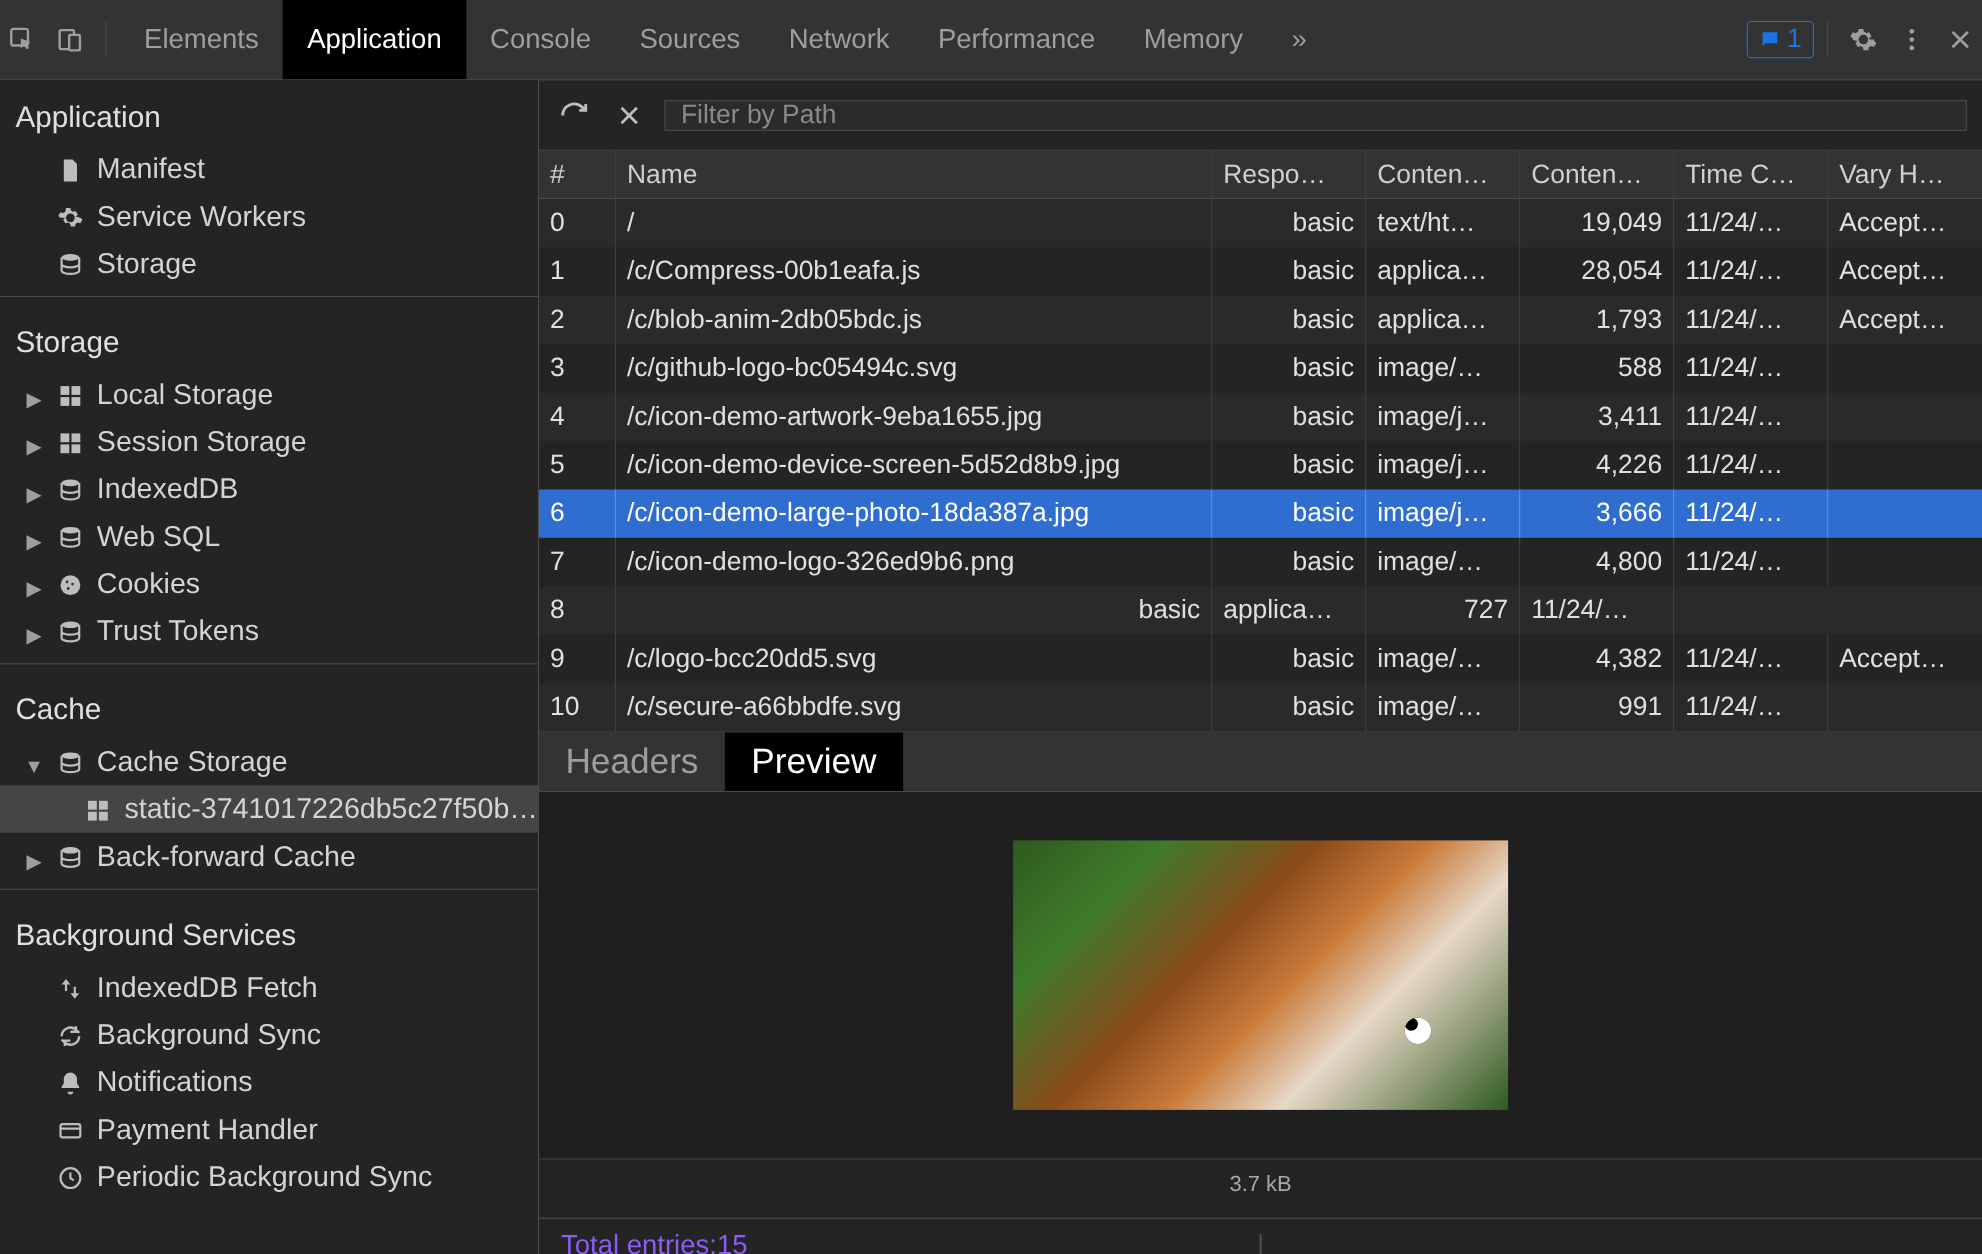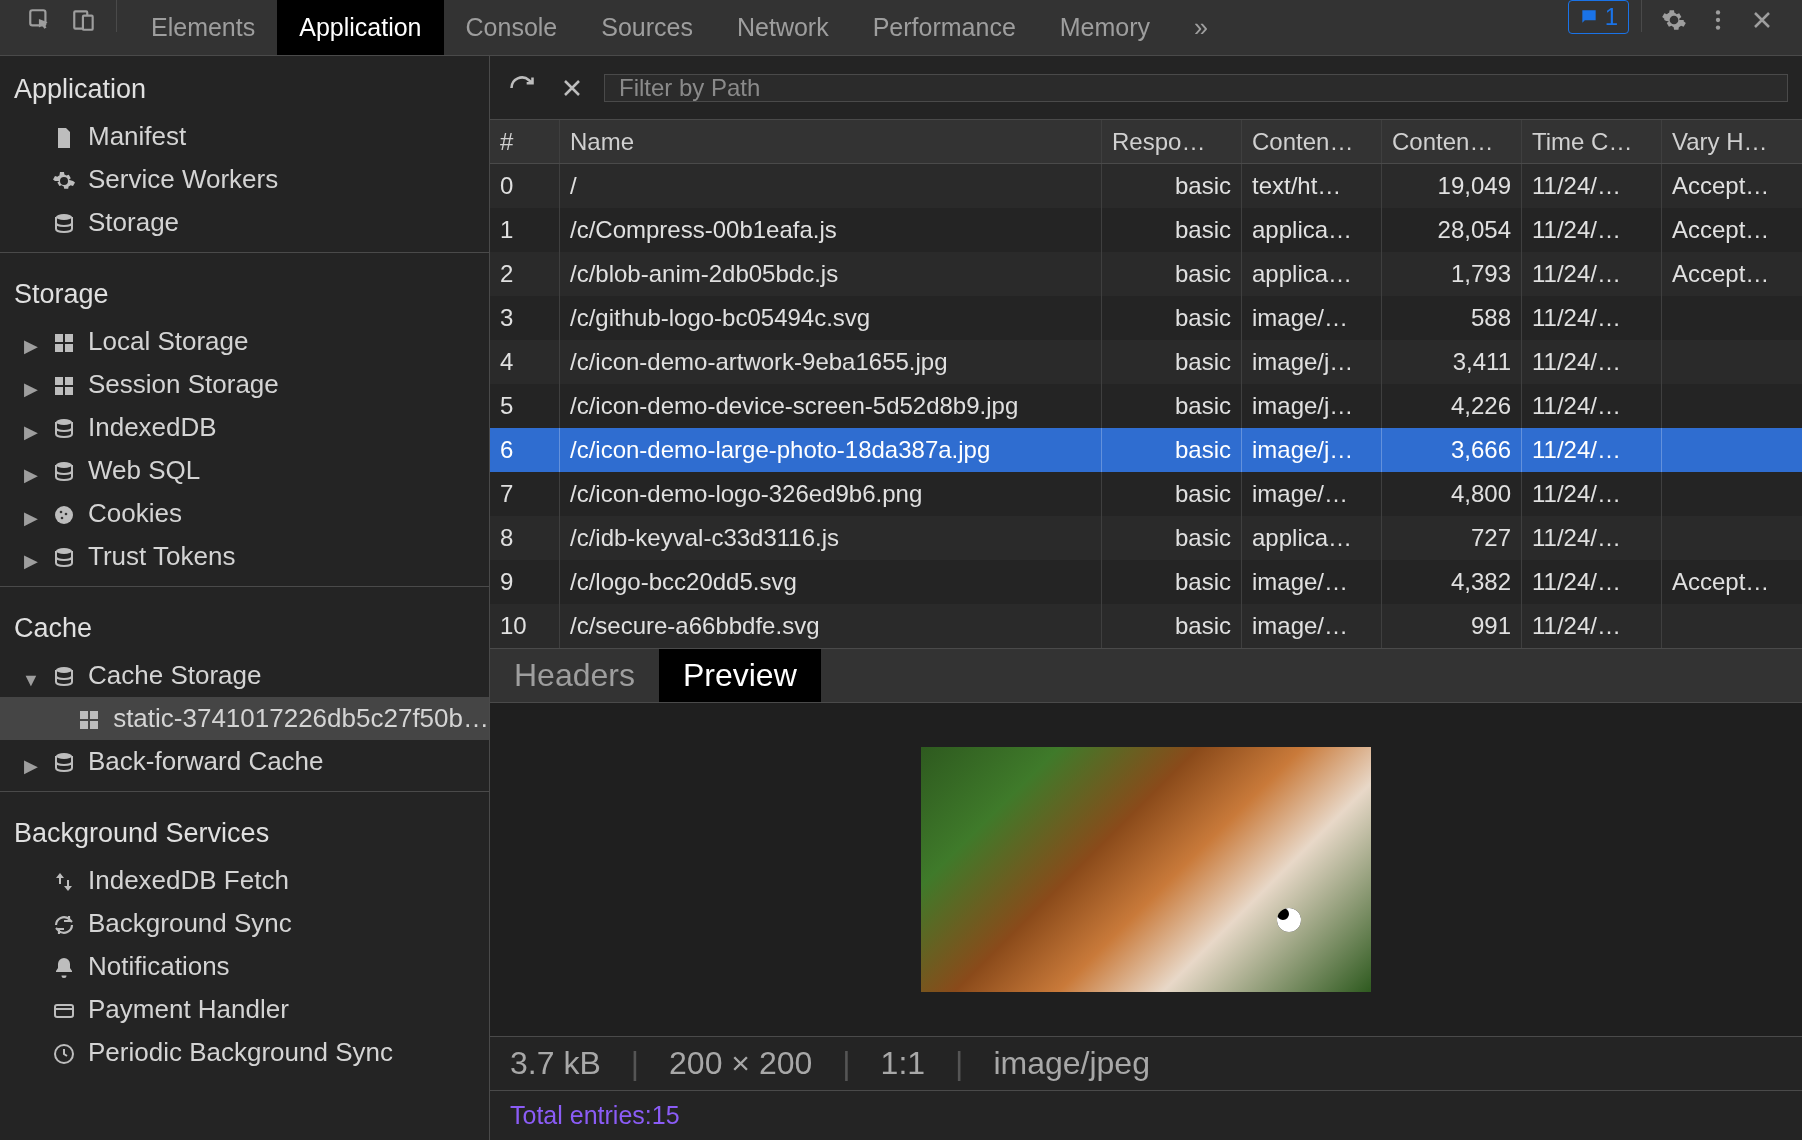--- a/index.html
+++ b/index.html
@@ -6,25 +6,25 @@
   html, body {
     width: 1802px; height: 1140px;
     background: #242424;
     color: #d0d0d0;
     font-family: "Helvetica Neue", Arial, sans-serif;
     font-size: 24px;
     overflow: hidden;
   }
   
   .topbar {
-    display: flex; align-items: flex-start;
-    height: 56px;
+    display: flex; align-items: center;
+    height: 73px;
     background: #333333;
     border-bottom: 1px solid #4a4a4a;
-    padding: 0 20px;
+    padding: 0 0;
     gap: 4px;
   }
   .topbar .icon-btn {
     width: 40px; height: 40px;
     display: flex; align-items: center; justify-content: center;
     color: #9e9e9e;
     cursor: pointer;
   }
   .topbar .divider { width:1px; height:32px; background:#4a4a4a; margin:0 8px;}
   .tabs { display: flex; height: 100%; }
@@ -135,23 +135,24 @@
     position:relative;
     overflow:hidden;
   }
   .preview-img::after{
     content:""; position:absolute; right:70px; bottom:60px;
     width:24px; height:24px; background:#000; border-radius:50%;
     box-shadow: -6px -6px 0 6px #fff inset;
   }
   .preview-bar {
     height:54px; display:flex; align-items:center; gap:30px;
-    padding:0 20px; color:#a8a8a8; font-size:32px;
+    padding:12px 20px; color:#a8a8a8; font-size:20px;
     border-top:1px solid #4a4a4a;
     background:#242424;
+    flex-direction:column;
   }
   .preview-bar .sep { color:#555; }
   .footer {
     height:50px; display:flex; align-items:center; padding:0 20px;
     border-top:1px solid #4a4a4a; color:#8b5cf6; font-size:25px;
   }
 </style>
 </head>
 <body>
 
@@ -492,21 +493,20 @@
             <div>7</div>
             <div>/c/icon-demo-logo-326ed9b6.png</div>
             <div class="num">basic</div>
             <div>image/…</div>
             <div class="num">4,800</div>
             <div>11/24/…</div>
             <div></div>
           </div>
           <div class="trow">
             <div>8</div>
-            <div>/c/idb-keyval-c33d3116.js</div>
             <div class="num">basic</div>
             <div>applica…</div>
             <div class="num">727</div>
             <div>11/24/…</div>
             <div></div>
           </div>
           <div class="trow">
             <div>9</div>
             <div>/c/logo-bcc20dd5.svg</div>
             <div class="num">basic</div>

